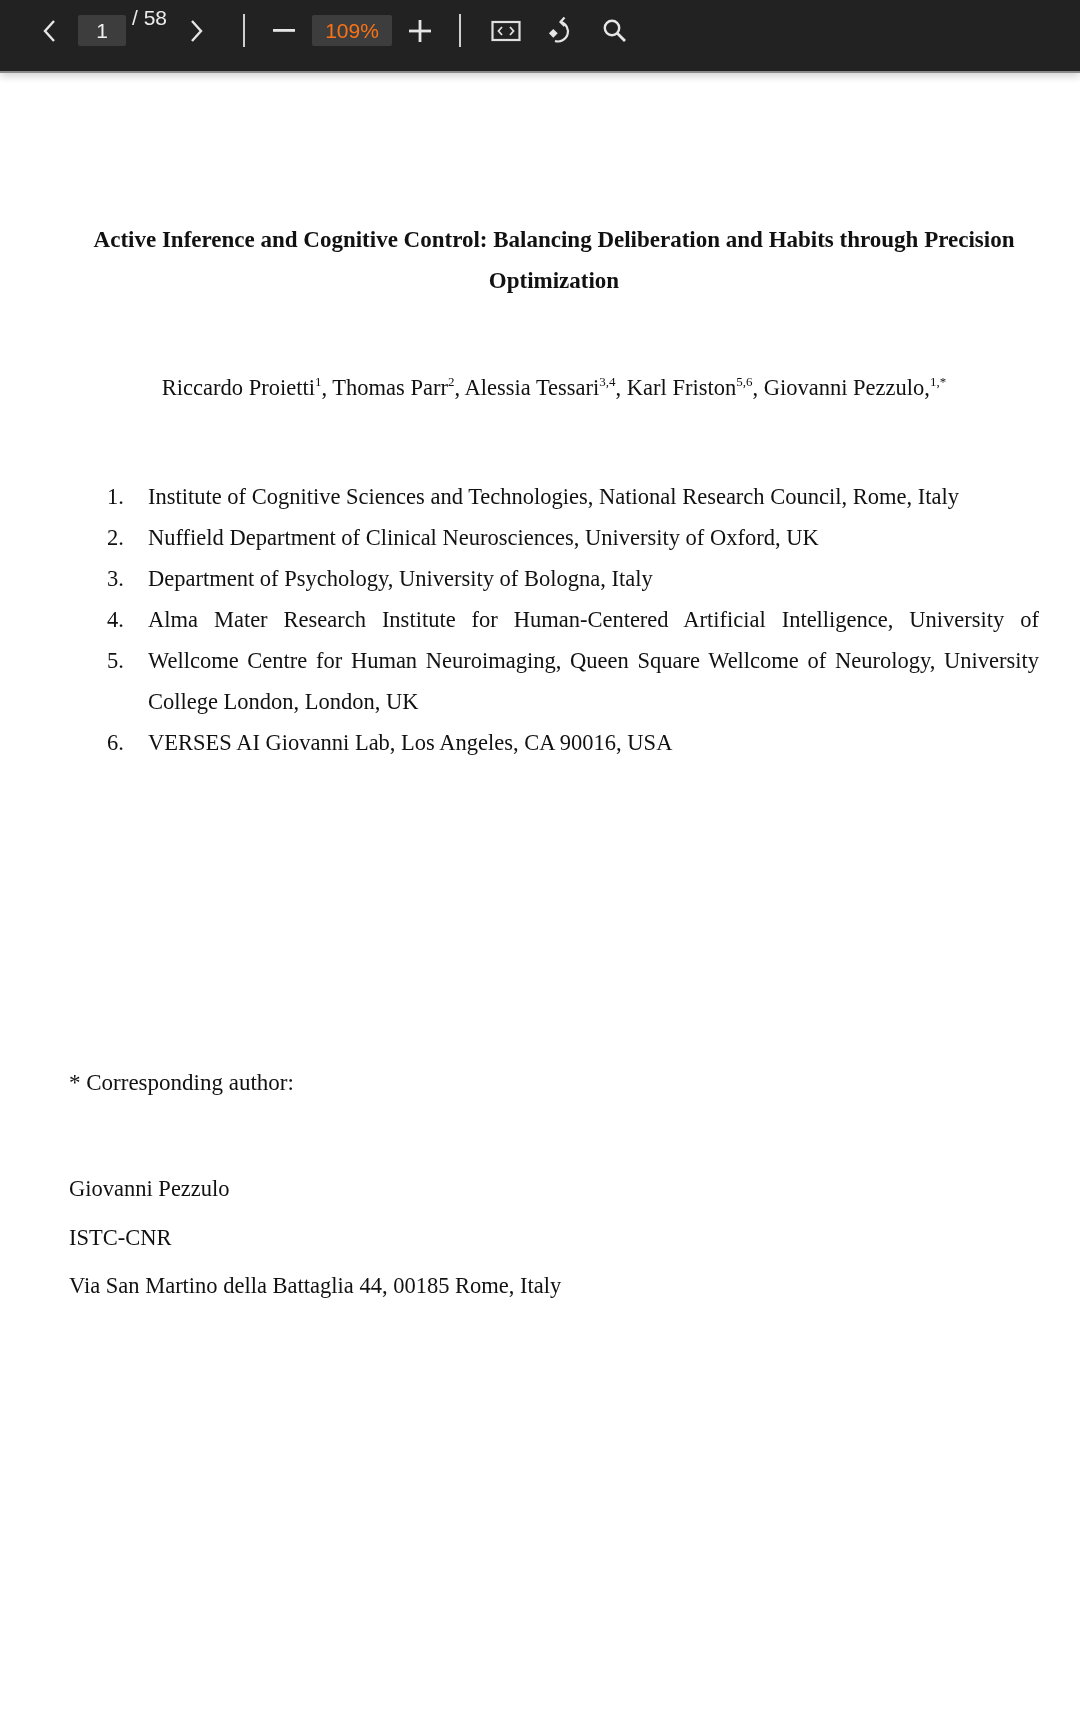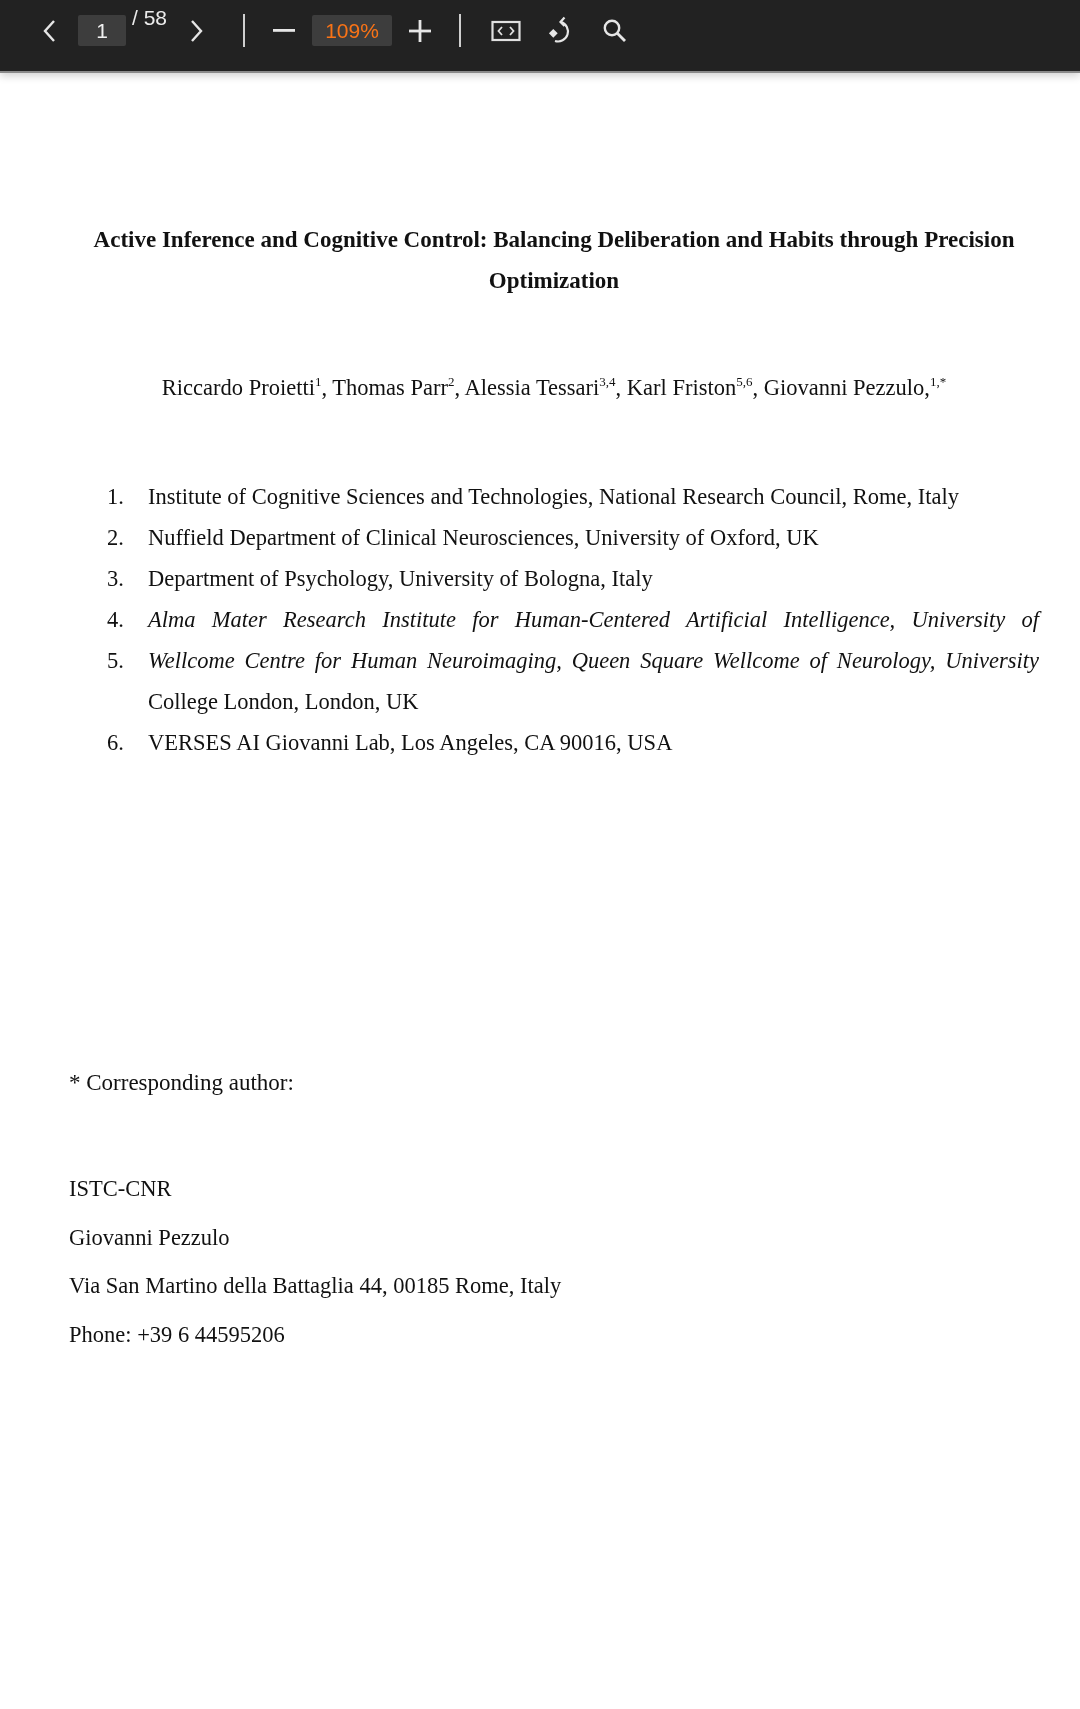--- a/index.html
+++ b/index.html
@@ -127,21 +127,20 @@
       text-align: justify;
     }
     .affils .num {
       position: absolute;
       left: 3px; top: 0;
     }
     .affils .justify-line {
       display: block;
       text-align: justify;
       text-align-last: justify;
-      font-style: italic;
     }
     .corr-label {
       position: absolute;
       left: 69px;
       top: 995px;
       font-size: 23px;
       line-height: 30px;
     }
     .contact {
       position: absolute;
@@ -265,18 +264,17 @@
     </li>
     <li>
       <span class="num">6.</span>
       <span>VERSES AI Giovanni Lab, Los Angeles, CA 90016, USA</span>
     </li>
   </ol>
 
   <div class="corr-label">* Corresponding author:</div>
 
   <div class="contact">
+    <div>Giovanni Pezzulo</div>
     <div>ISTC-CNR</div>
-    <div>Giovanni Pezzulo</div>
     <div>Via San Martino della Battaglia 44, 00185 Rome, Italy</div>
-    <div>Phone: +39 6 44595206</div>
   </div>
 </div>
 
 </body></html>

